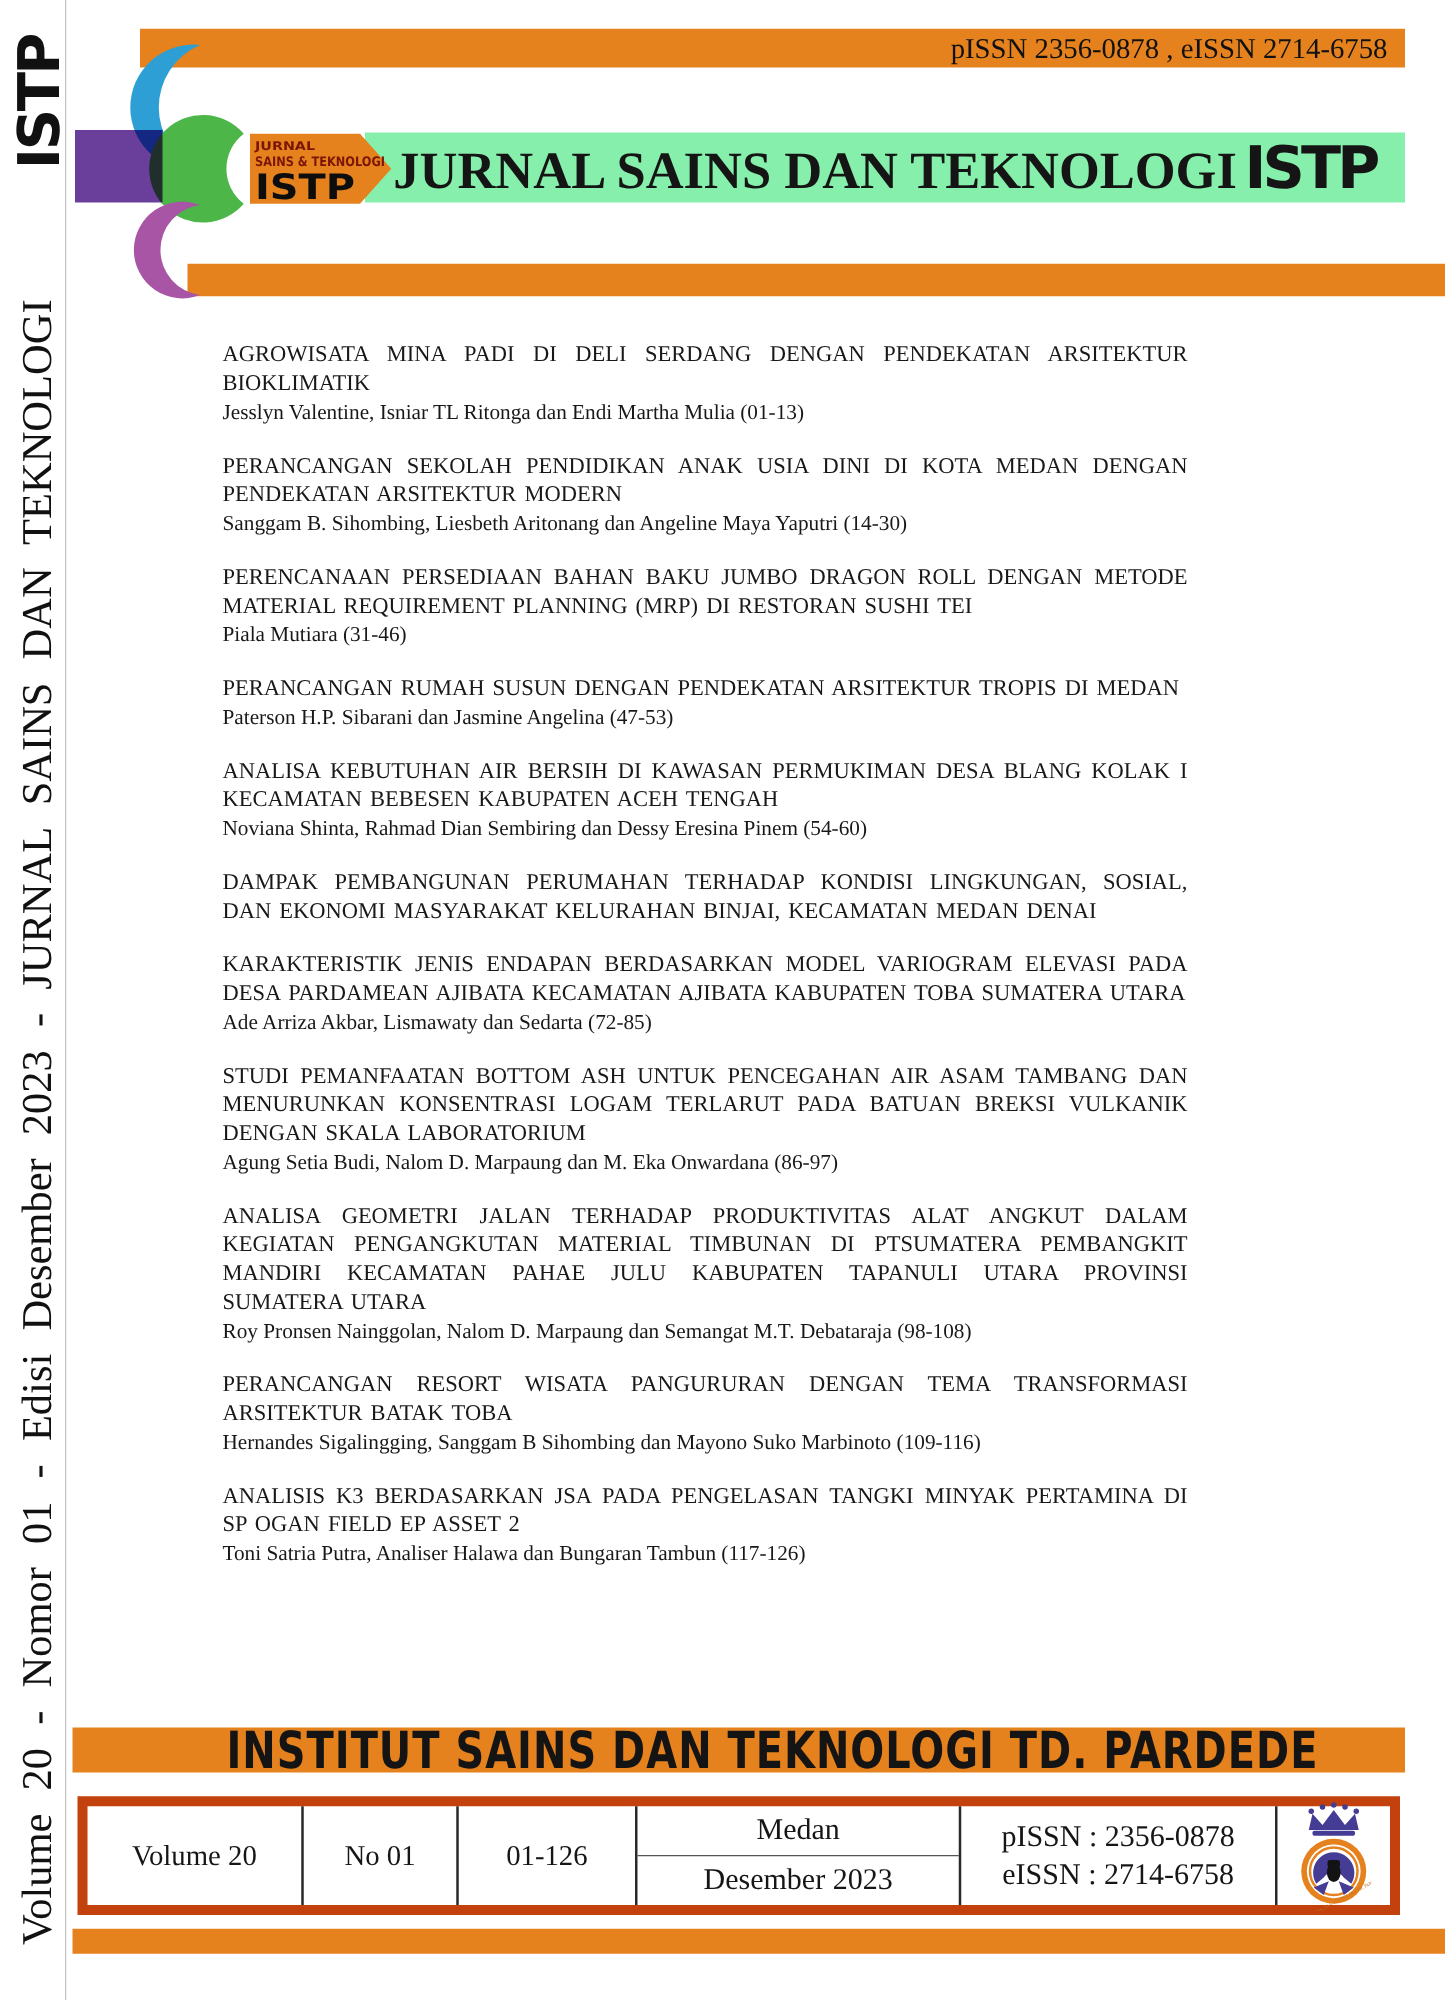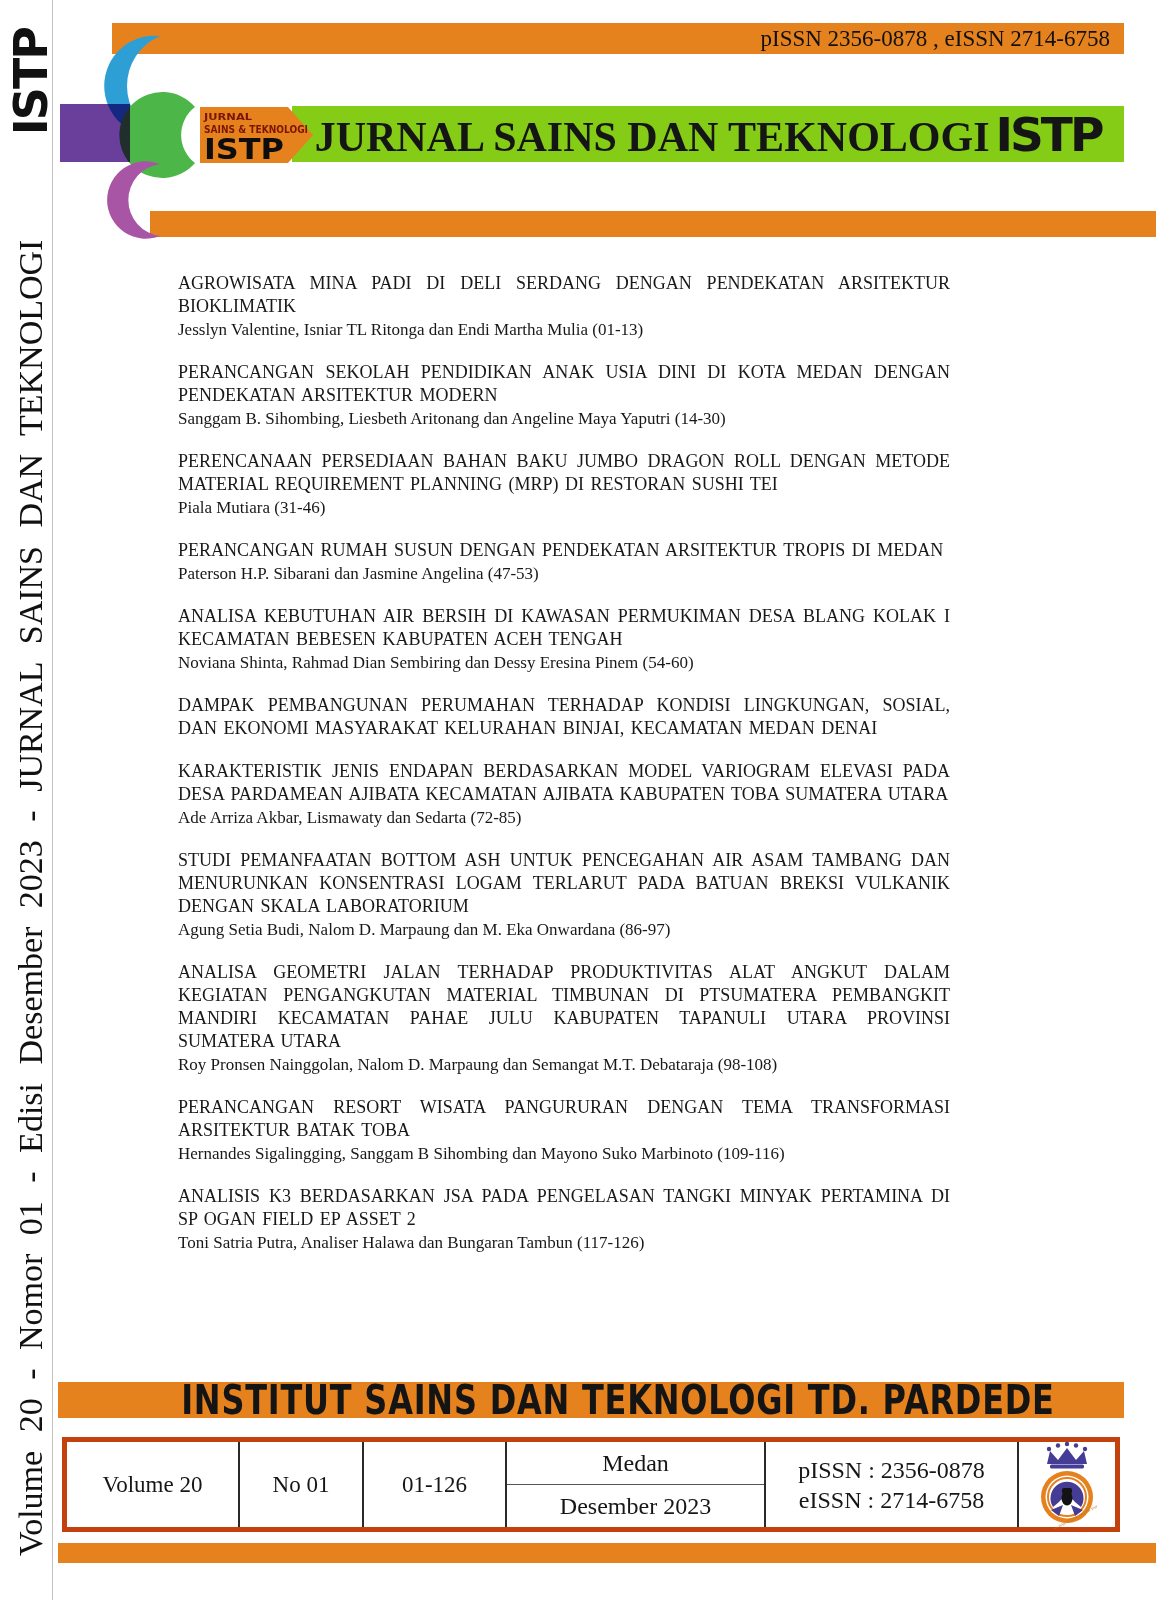--- a/index.html
+++ b/index.html
@@ -14,21 +14,21 @@
          font-size:34px;word-spacing:10px;white-space:nowrap;color:#111;}
   .spine .brand{font-family:"DejaVu Sans","Liberation Sans",sans-serif;
                 font-weight:bold;font-size:46px;letter-spacing:-2px;word-spacing:0;}
 
   
   .bar{position:absolute;background:#E5821E;padding-left:34px;}
   .topbar{left:112px;top:23px;width:1012px;height:31px;
           display:flex;align-items:center;justify-content:flex-end;
           padding-right:14px;box-sizing:border-box;
           font-size:23px;color:#111;}
-  .graybar{left:292px;top:106px;width:832px;height:56px;position:absolute;background:#84cc16;
+  .graybar{left:292px;top:106px;width:832px;height:56px;position:absolute;background:#86efac;
            display:flex;align-items:center;justify-content:center;white-space:nowrap;}
   .jtitle{font-size:42px;font-weight:bold;letter-spacing:0px;color:#151515;}
   .jtitle .brand-big{font-family:"DejaVu Sans","Liberation Sans",sans-serif;
                      font-size:47px;letter-spacing:-3px;margin-left:6px;}
   .bar2{left:150px;top:211px;width:974px;height:26px;}
 
   .logo-svg{position:absolute;left:60px;top:28px;z-index:3;}
 
   
   .toc{position:absolute;left:178px;top:272px;width:772px;}
@@ -36,21 +36,21 @@
   .a-title{font-size:18px;line-height:23px;text-align:justify;word-spacing:2px;color:#181818;}
   .a-authors{font-size:17px;line-height:23px;color:#181818;}
 
   
   .banner{position:absolute;left:58px;top:1382px;width:1066px;height:36px;background:#E5821E;
           display:flex;align-items:center;overflow:hidden;}
   .banner span{font-family:"DejaVu Sans","Liberation Sans",sans-serif;font-weight:bold;
                font-size:41px;letter-spacing:1px;color:#141414;white-space:nowrap;
                transform:scaleX(0.78);transform-origin:center;}
   .info-table{position:absolute;left:62px;top:1437px;width:1058px;height:95px;
-              border:5px solid #c2410c;box-sizing:border-box;display:flex;background:#fff;}
+              border:8px solid #c2410c;box-sizing:border-box;display:flex;background:#fff;}
   .cell{display:flex;align-items:center;justify-content:center;
         font-size:23px;color:#161616;box-sizing:border-box;}
   .cell + .cell{border-left:2px solid #2a2a2a;}
   .c1{width:171px;} .c2{width:124px;} .c3{width:143px;} .c4{width:259px;flex-direction:column;padding:0;}
   .c5{width:253px;flex-direction:column;line-height:30px;font-size:24px;}
   .c6{flex:1;}
   .c4 .half{width:100%;height:50%;display:flex;align-items:center;justify-content:center;font-size:24px;}
   .c4 .half.bt{border-top:1.5px solid #555;}
   .bottombar{left:58px;top:1543px;width:1066px;height:20px;}
 </style>

